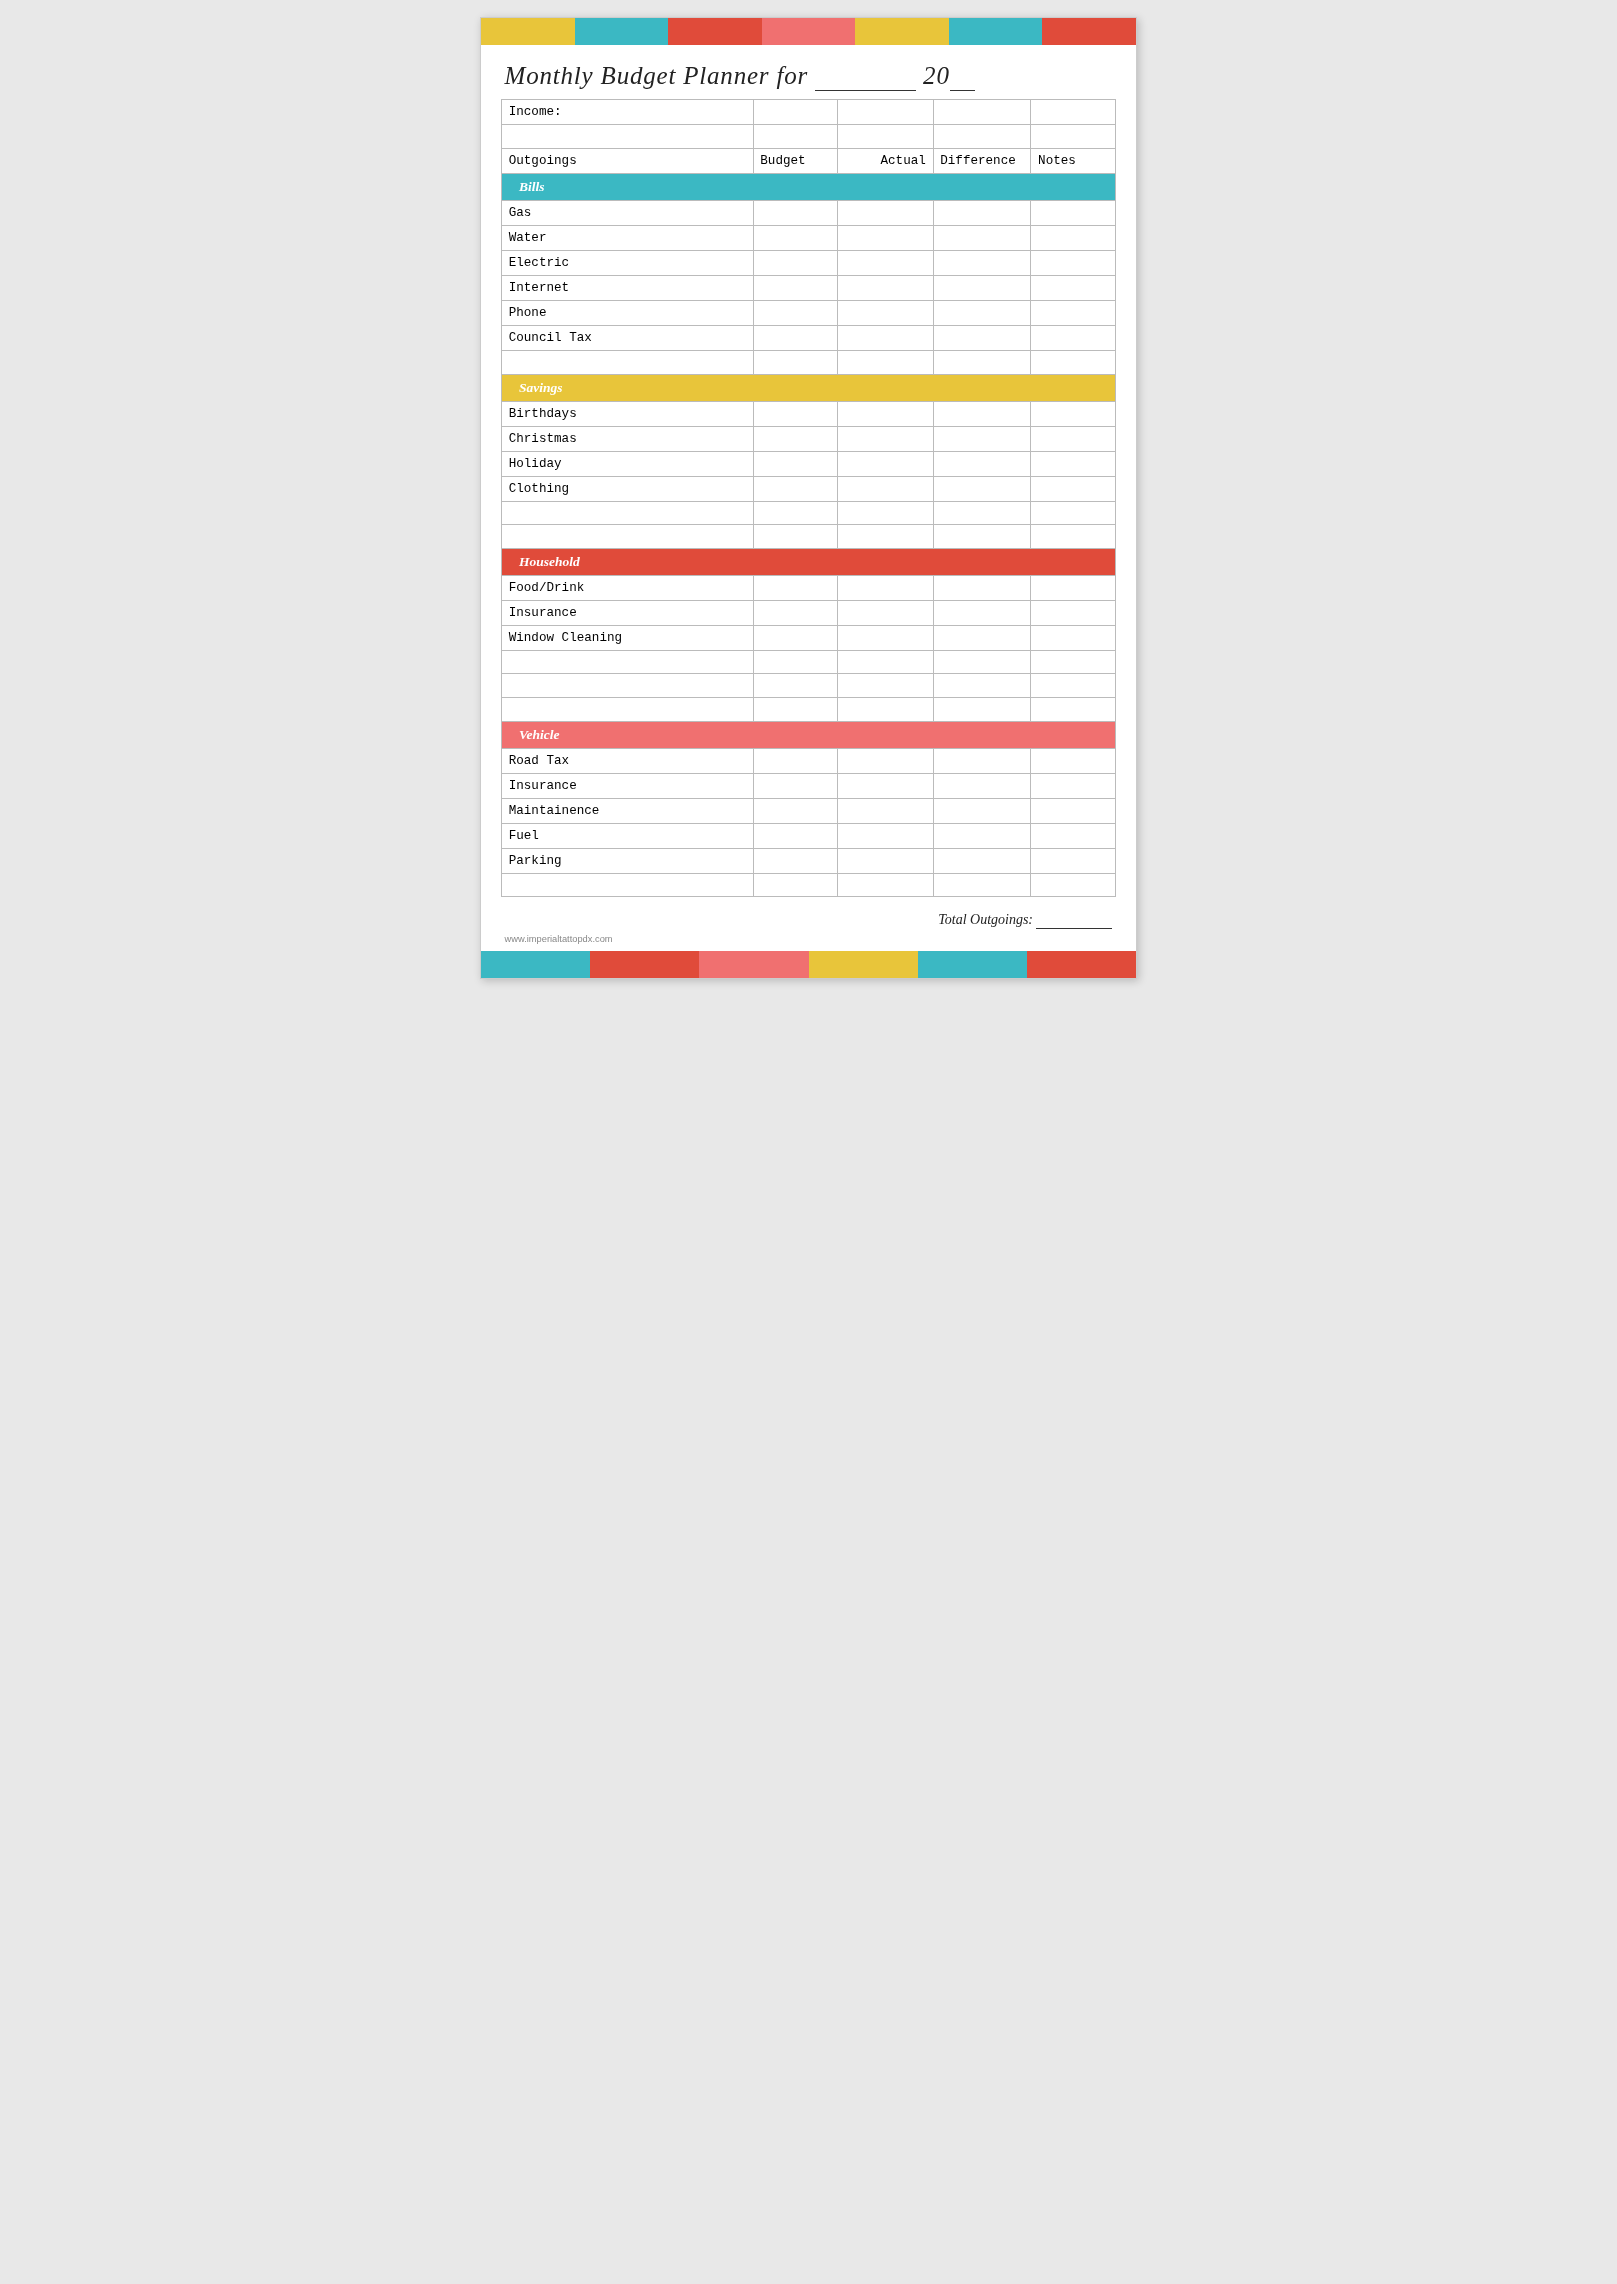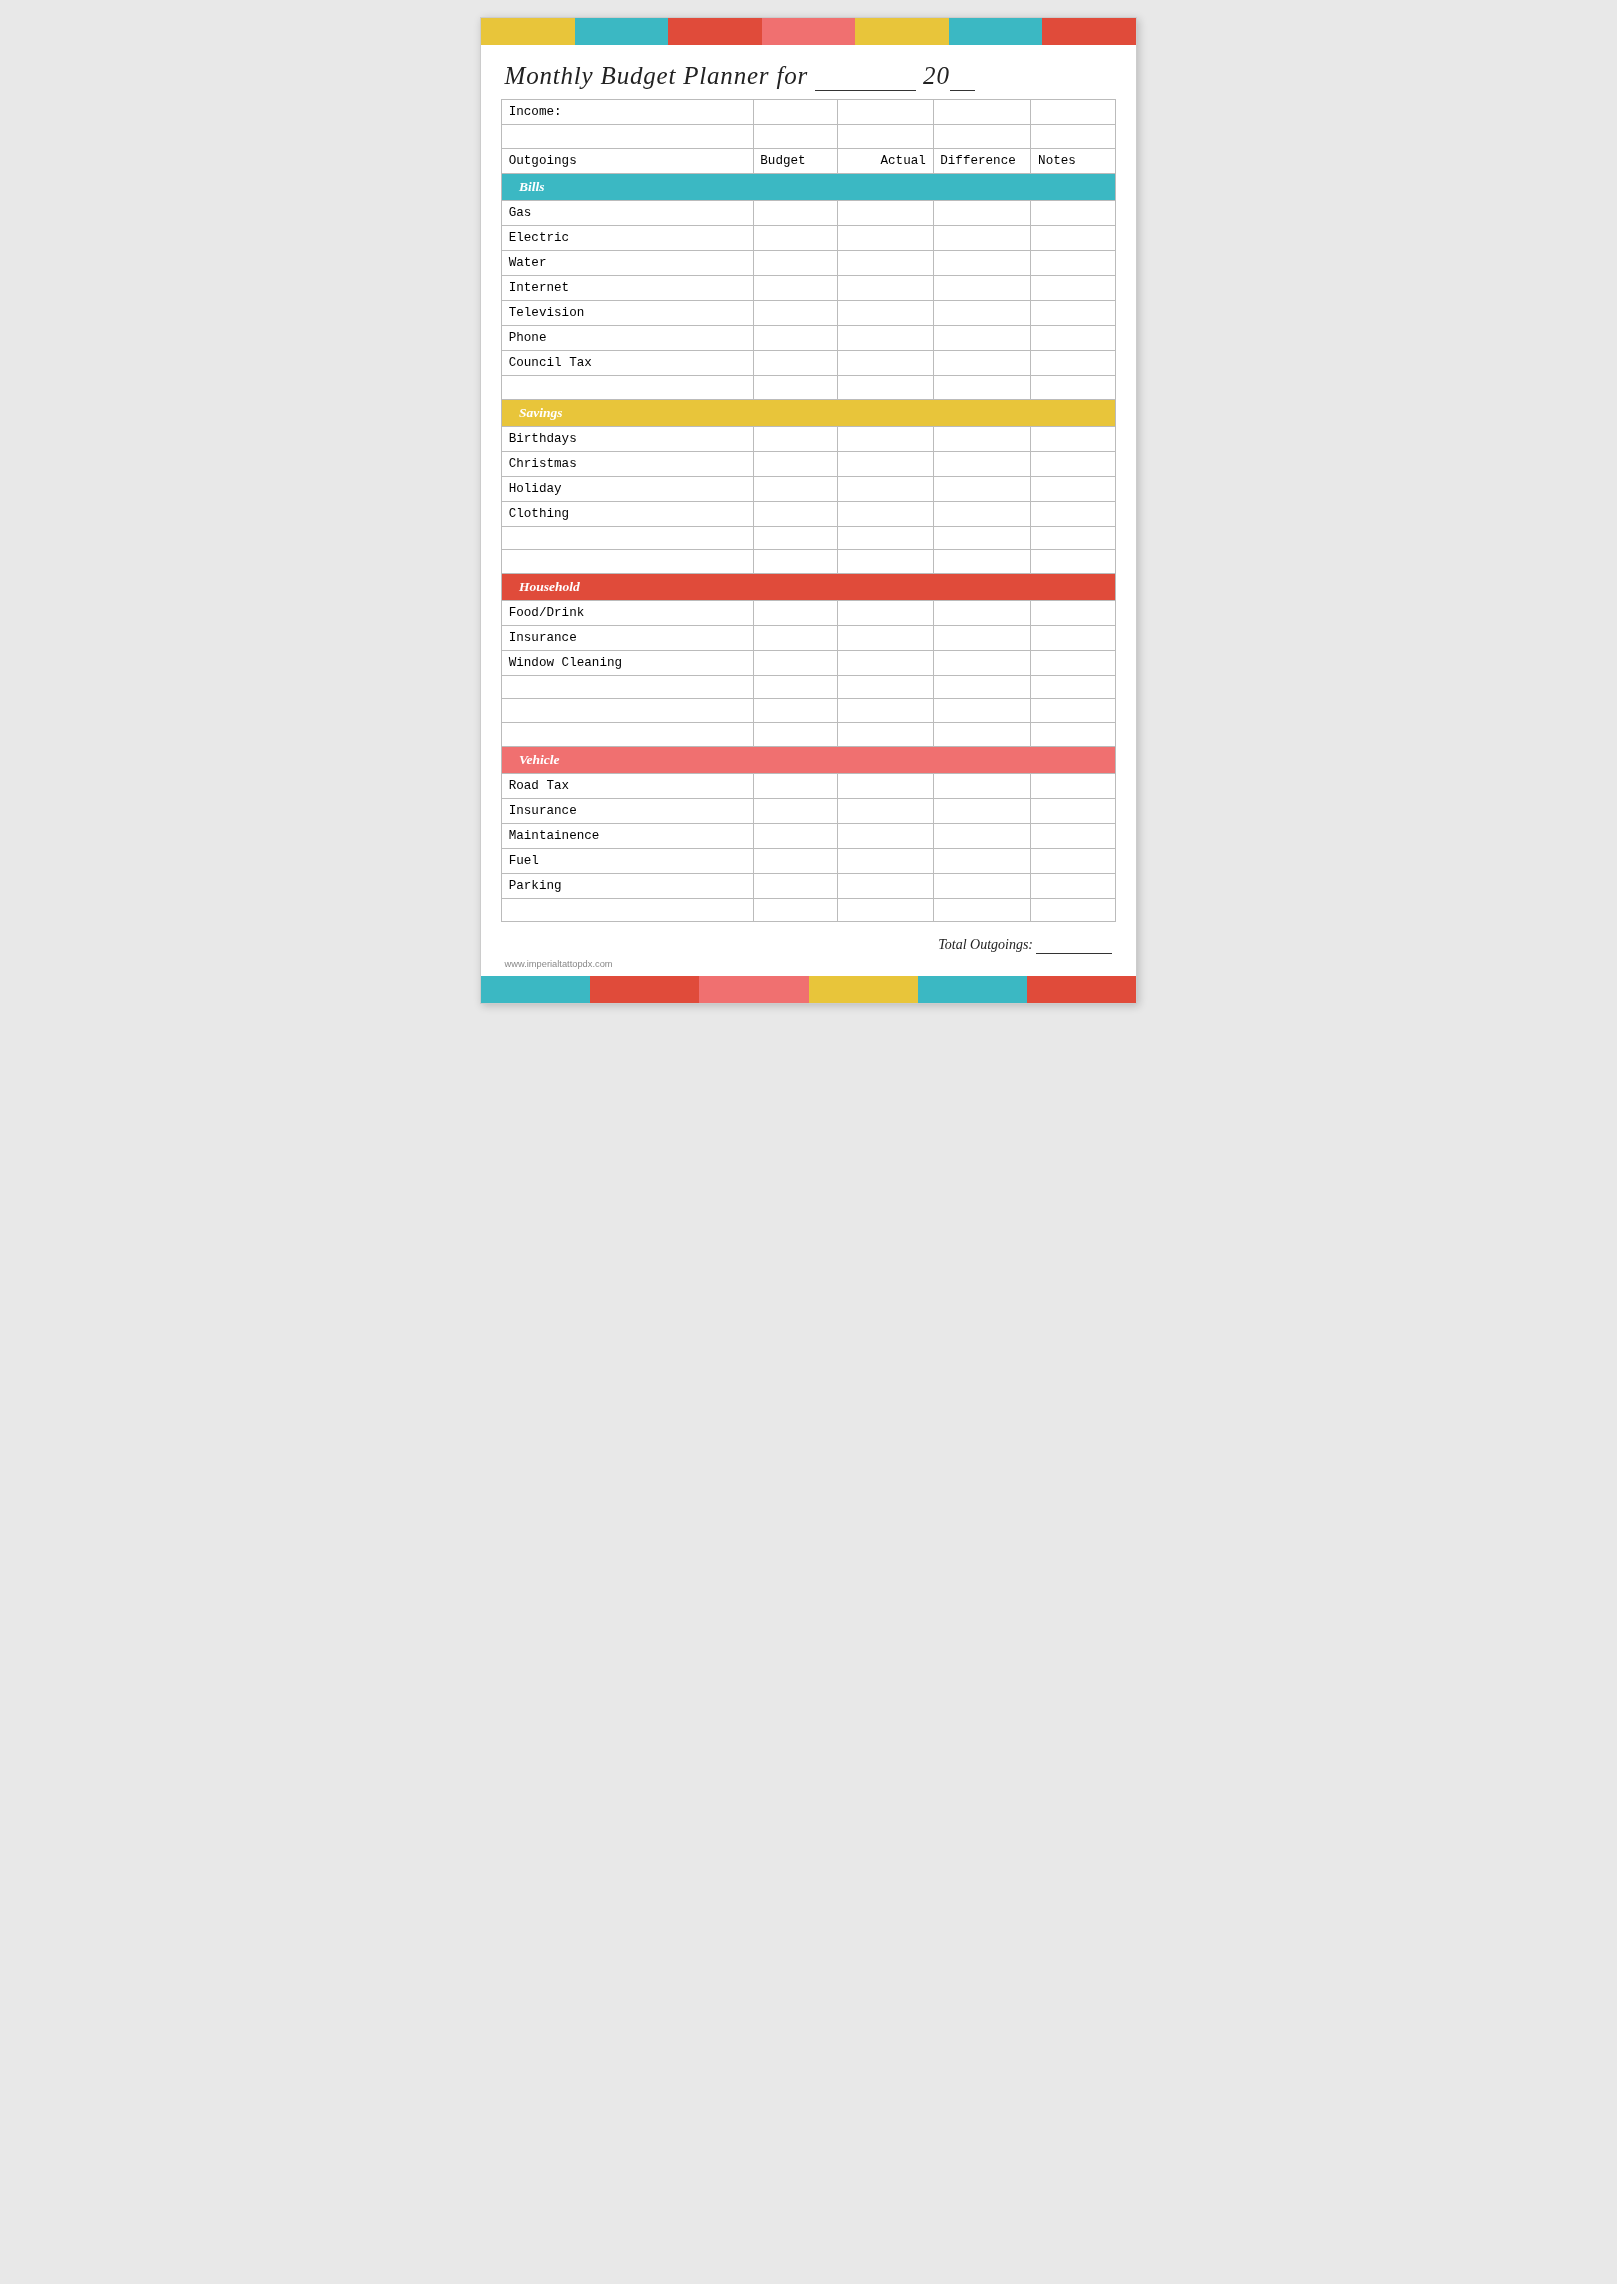--- a/index.html
+++ b/index.html
@@ -196,42 +196,35 @@
         <td colspan="5" class="section-bills">Bills</td>
       </tr>
       <tr class="data-row">
         <td>Gas</td>
             <td></td>
             <td></td>
             <td></td>
             <td></td>
       </tr>
       <tr class="data-row">
+        <td>Water</td>
+            <td></td>
+            <td></td>
+            <td></td>
+            <td></td>
+      </tr>
+      <tr class="data-row">
         <td>Electric</td>
             <td></td>
             <td></td>
             <td></td>
             <td></td>
       </tr>
       <tr class="data-row">
-        <td>Water</td>
-            <td></td>
-            <td></td>
-            <td></td>
-            <td></td>
-      </tr>
-      <tr class="data-row">
         <td>Internet</td>
-            <td></td>
-            <td></td>
-            <td></td>
-            <td></td>
-      </tr>
-      <tr class="data-row">
-        <td>Television</td>
             <td></td>
             <td></td>
             <td></td>
             <td></td>
       </tr>
       <tr class="data-row">
         <td>Phone</td>
             <td></td>
             <td></td>
             <td></td>

